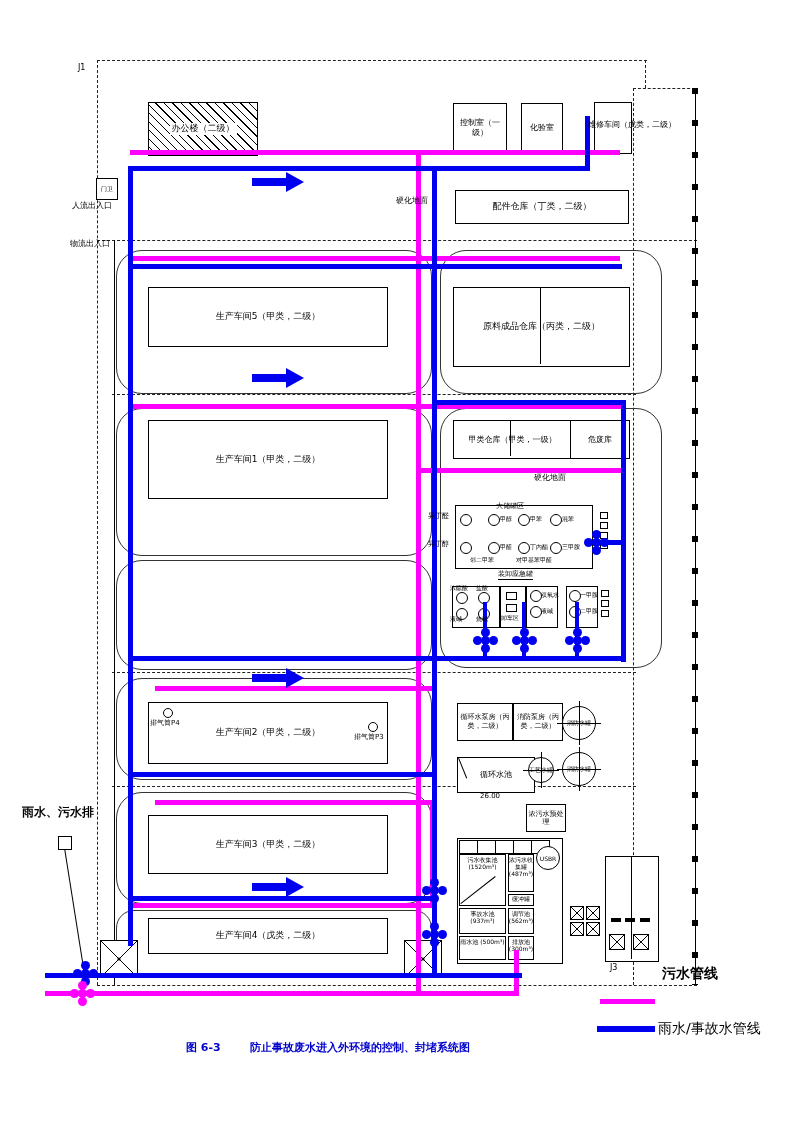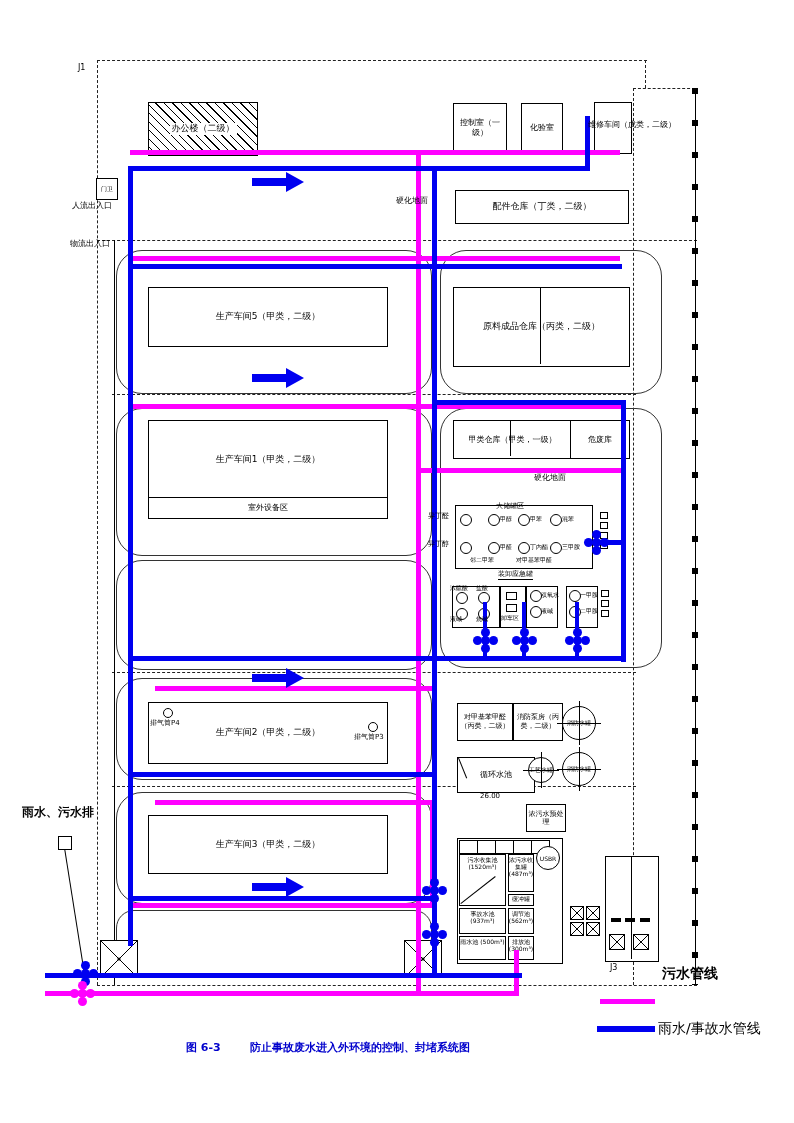--- a/index.html
+++ b/index.html
@@ -95,32 +95,32 @@
   <div class="bx" style="left:455px;top:190px;width:172px;height:32px;">
     <span>配件仓库（丁类，二级）</span>
     </div>
 
   <div class="bx" style="left:148px;top:287px;width:238px;height:58px;">
     <span>生产车间5（甲类，二级）</span>
     </div>
   <div class="bx" style="left:148px;top:420px;width:238px;height:77px;">
     <span>生产车间1（甲类，二级）</span>
     </div>
-  <div class="bx" style="left:148px;top:497px;width:238px;height:20px;">
-    <span class="t8">室外设备区</span>
-    </div>
   <div class="bx" style="left:148px;top:702px;width:238px;height:60px;">
     <span>生产车间2（甲类，二级）</span>
     </div>
   <div class="tk" style="left:163px;top:708px;width:8px;height:8px;border-width:1px;"></div>
   <div class="lb t7" style="left:150px;top:720px;">排气筒P4</div>
   <div class="tk" style="left:368px;top:722px;width:8px;height:8px;border-width:1px;"></div>
   <div class="lb t7" style="left:354px;top:734px;">排气筒P3</div>
   <div class="bx" style="left:148px;top:815px;width:238px;height:57px;">
     <span>生产车间3（甲类，二级）</span>
+    </div>
+  <div class="bx" style="left:148px;top:918px;width:238px;height:34px;">
+    <span>生产车间4（戊类，二级）</span>
     </div>
 
   <div class="bx" style="left:453px;top:287px;width:175px;height:78px;">
     <span>原料成品仓库（丙类，二级）</span>
     </div>
   <div class="divV" style="left:540px;top:288px;height:76px;"></div>
   <div class="bx" style="left:453px;top:420px;width:117px;height:37px;">
     <span class="t8">甲类仓库（甲类，一级）</span>
     </div>
   <div class="divV" style="left:510px;top:421px;height:35px;"></div>
@@ -175,21 +175,21 @@
   <div class="cell" style="left:566px;top:586px;width:30px;height:40px;"></div>
   <div class="tk" style="left:569px;top:590px;"></div>
   <div class="tk" style="left:569px;top:606px;"></div>
   <div class="lb t6" style="left:580px;top:592px;">一甲胺</div>
   <div class="lb t6" style="left:580px;top:608px;">二甲胺</div>
   <div class="mini" style="left:601px;top:590px;"></div>
   <div class="mini" style="left:601px;top:600px;"></div>
   <div class="mini" style="left:601px;top:610px;"></div>
 
   <div class="bx" style="left:457px;top:703px;width:54px;height:36px;">
-    <span class="t7" style="white-space:normal;">对甲基苯甲醛（丙类，二级）</span>
+    <span class="t7" style="white-space:normal;">循环水泵房（丙类，二级）</span>
     </div>
   <div class="bx" style="left:513px;top:703px;width:48px;height:36px;text-align:center;">
     <span class="t7" style="white-space:normal;">消防泵房（丙类，二级）</span>
     </div>
   <div class="wt" style="left:562px;top:706px;width:32px;height:32px;">
     <span class="cap">消防水罐</span>
     </div>
   <div class="wt" style="left:528px;top:757px;width:24px;height:24px;">
     <span class="cap">工艺水罐</span>
     </div>

